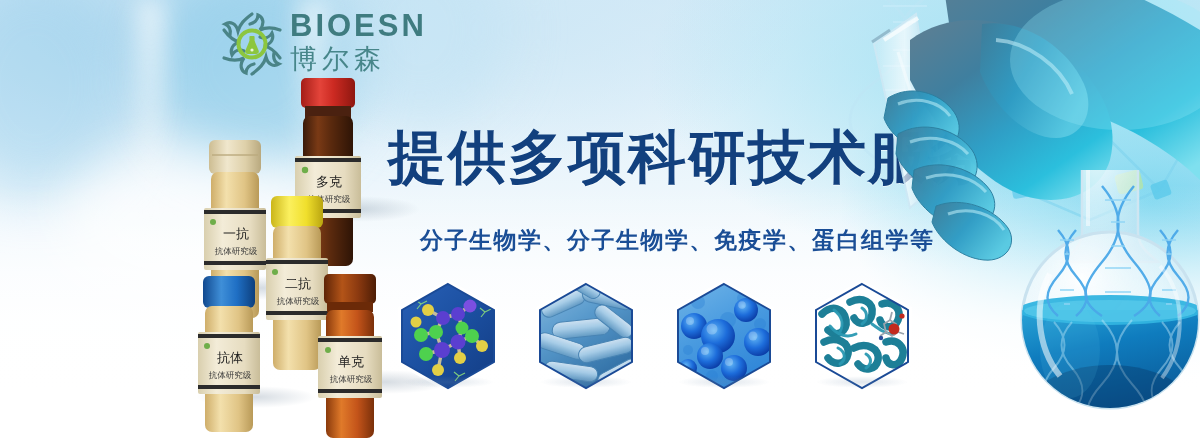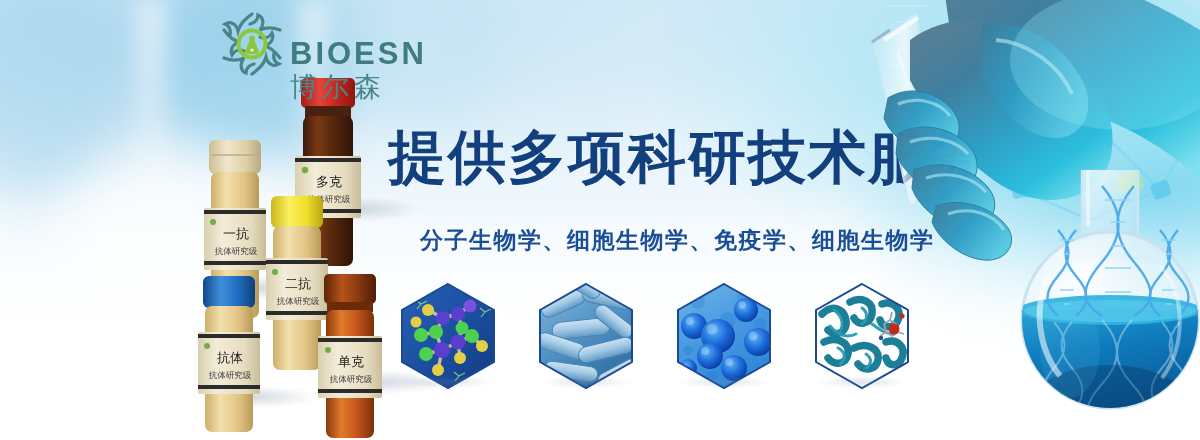--- a/index.html
+++ b/index.html
@@ -26,21 +26,21 @@
   .vstreak{position:absolute;top:0;width:26px;height:230px;filter:blur(12px);
     background:linear-gradient(180deg,rgba(255,255,255,.75),rgba(255,255,255,0));}
 
   
   .mol-net{position:absolute;right:-10px;top:-10px;width:300px;height:300px;opacity:.8;}
   .dna-bg{position:absolute;left:845px;top:-6px;width:120px;height:190px;opacity:.55;}
 
   
   #logo{position:absolute;left:218px;top:8px;width:190px;height:76px;}
   .logo-mark{position:absolute;left:0;top:2px;width:68px;height:68px;}
-  .logo-text{position:absolute;left:72px;top:2px;width:120px;margin-top:28px;}
+  .logo-text{position:absolute;left:72px;top:2px;width:120px;}
   .logo-en{font-size:31px;font-weight:bold;letter-spacing:3px;color:#3f7c80;line-height:32px;
     font-family:"Liberation Sans",sans-serif;white-space:nowrap;}
   .logo-cn{font-size:27px;font-weight:normal;letter-spacing:5px;color:#47868a;line-height:31px;
     font-family:"DejaVu Sans",sans-serif;white-space:nowrap;margin-top:1px;}
 
   
   #headline{position:absolute;left:388px;top:124px;font-size:58px;line-height:66px;font-weight:bold;
     color:#12407e;letter-spacing:2px;white-space:nowrap;font-family:"DejaVu Sans",sans-serif;
     text-shadow:0 1px 0 rgba(255,255,255,.55);}
   #subtitle{position:absolute;left:420px;top:224px;font-size:23px;line-height:32px;font-weight:bold;
@@ -262,21 +262,21 @@
       </g>
       <circle cx="34" cy="40" r="1.6" fill="#eaf6dc"></circle>
     </svg>
     <div class="logo-text nosel">
       <div class="logo-en">BIOESN</div>
       <div class="logo-cn">博尔森</div>
     </div>
   </div>
 
   <div id="headline" class="nosel">提供多项科研技术服务</div>
-  <div id="subtitle" class="nosel">分子生物学、细胞生物学、免疫学、细胞生物学</div>
+  <div id="subtitle" class="nosel">分子生物学、分子生物学、免疫学、蛋白组学等</div>
 
   <div id="hex-row">
 
     <div class="hex" style="left:0px;">
       <div class="hex-shadow"></div>
       <svg width="104" height="112" viewBox="0 0 104 112">
         <defs>
           <clipPath id="hc1">
               <polygon points="52,3 99,29 99,83 52,109 5,83 5,29"></polygon>
             </clipPath>

